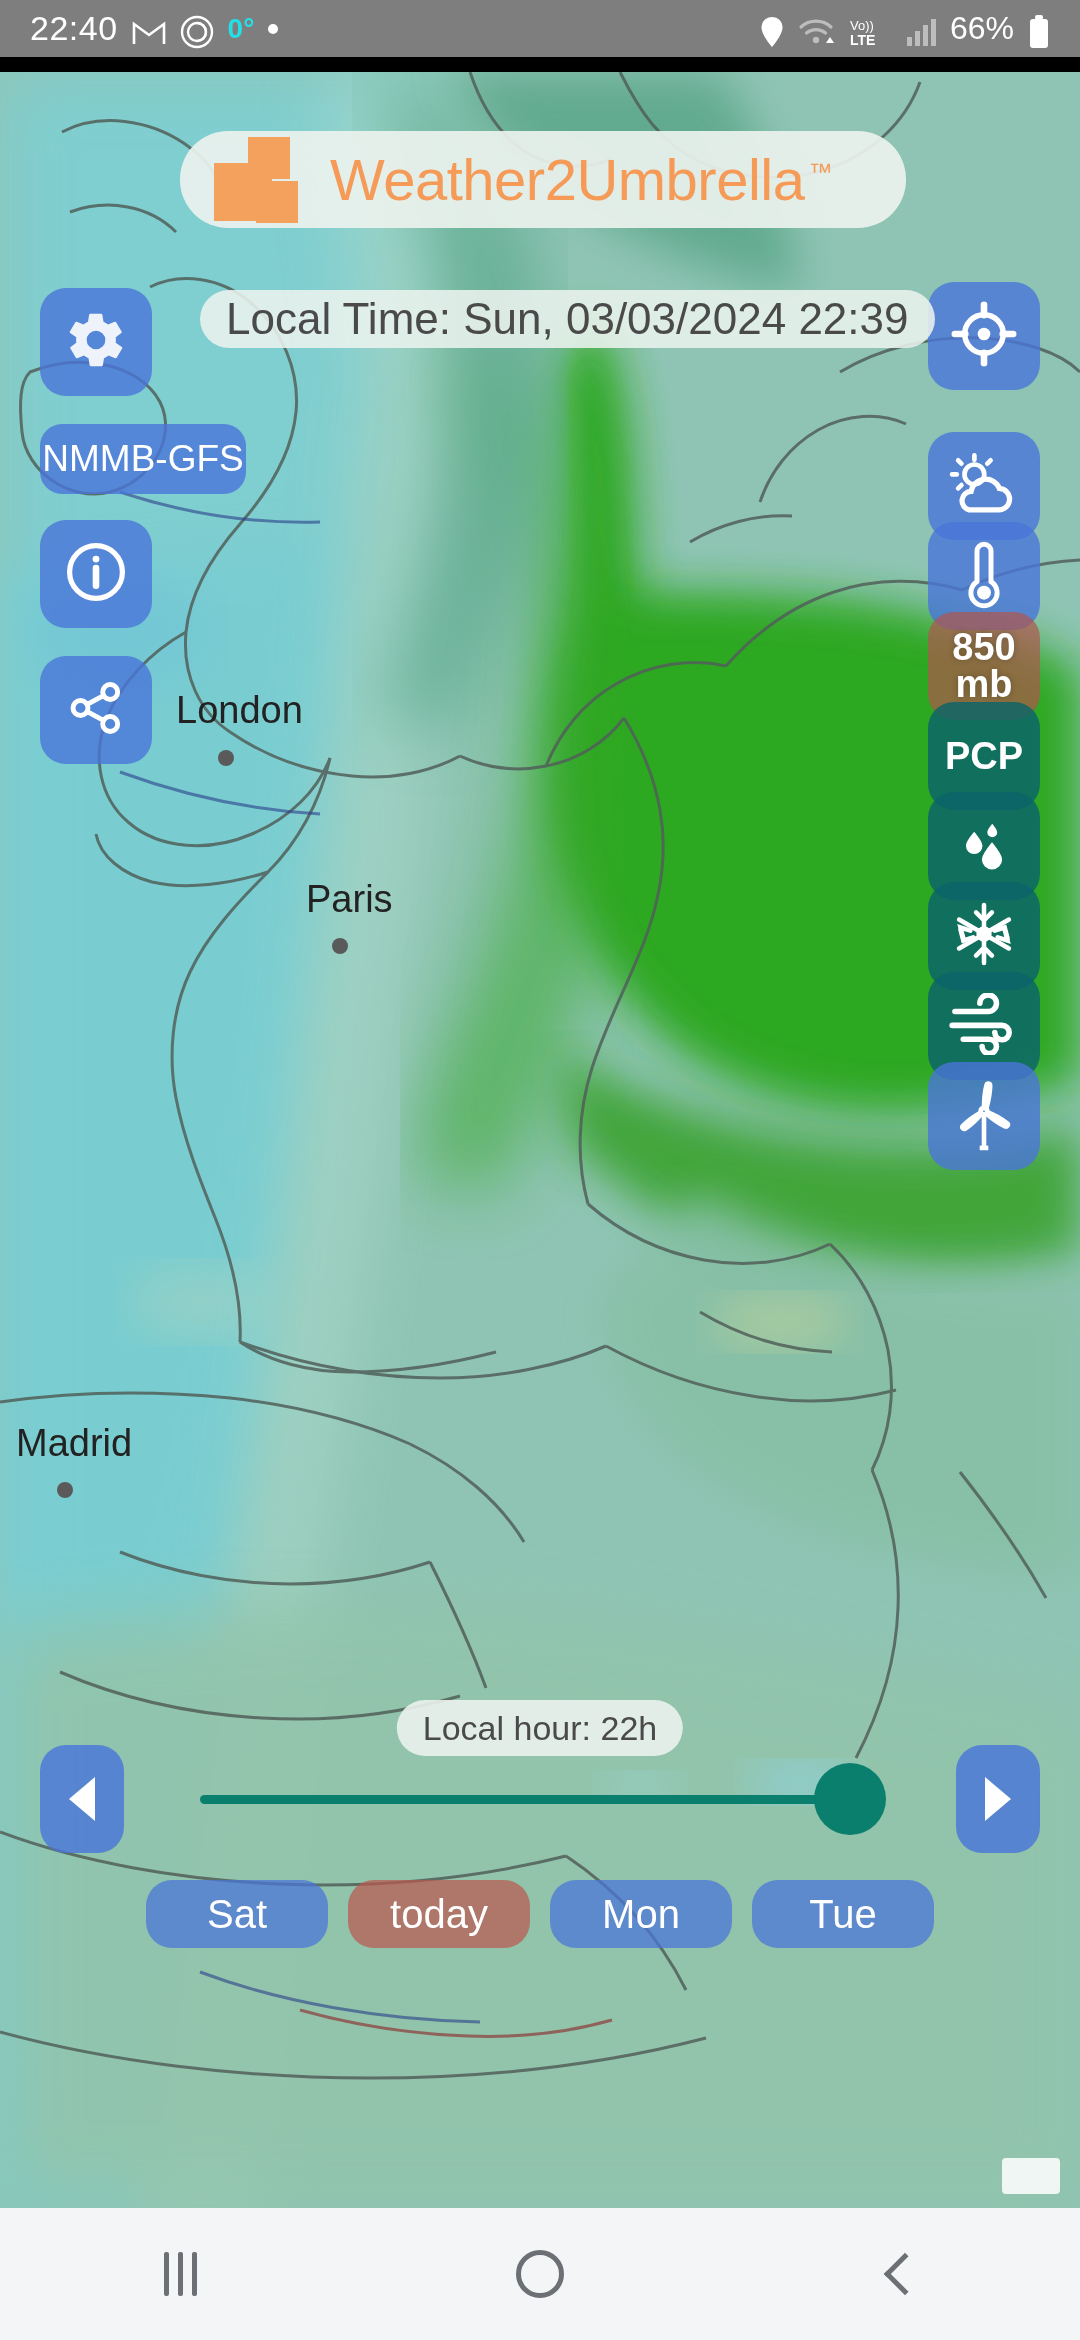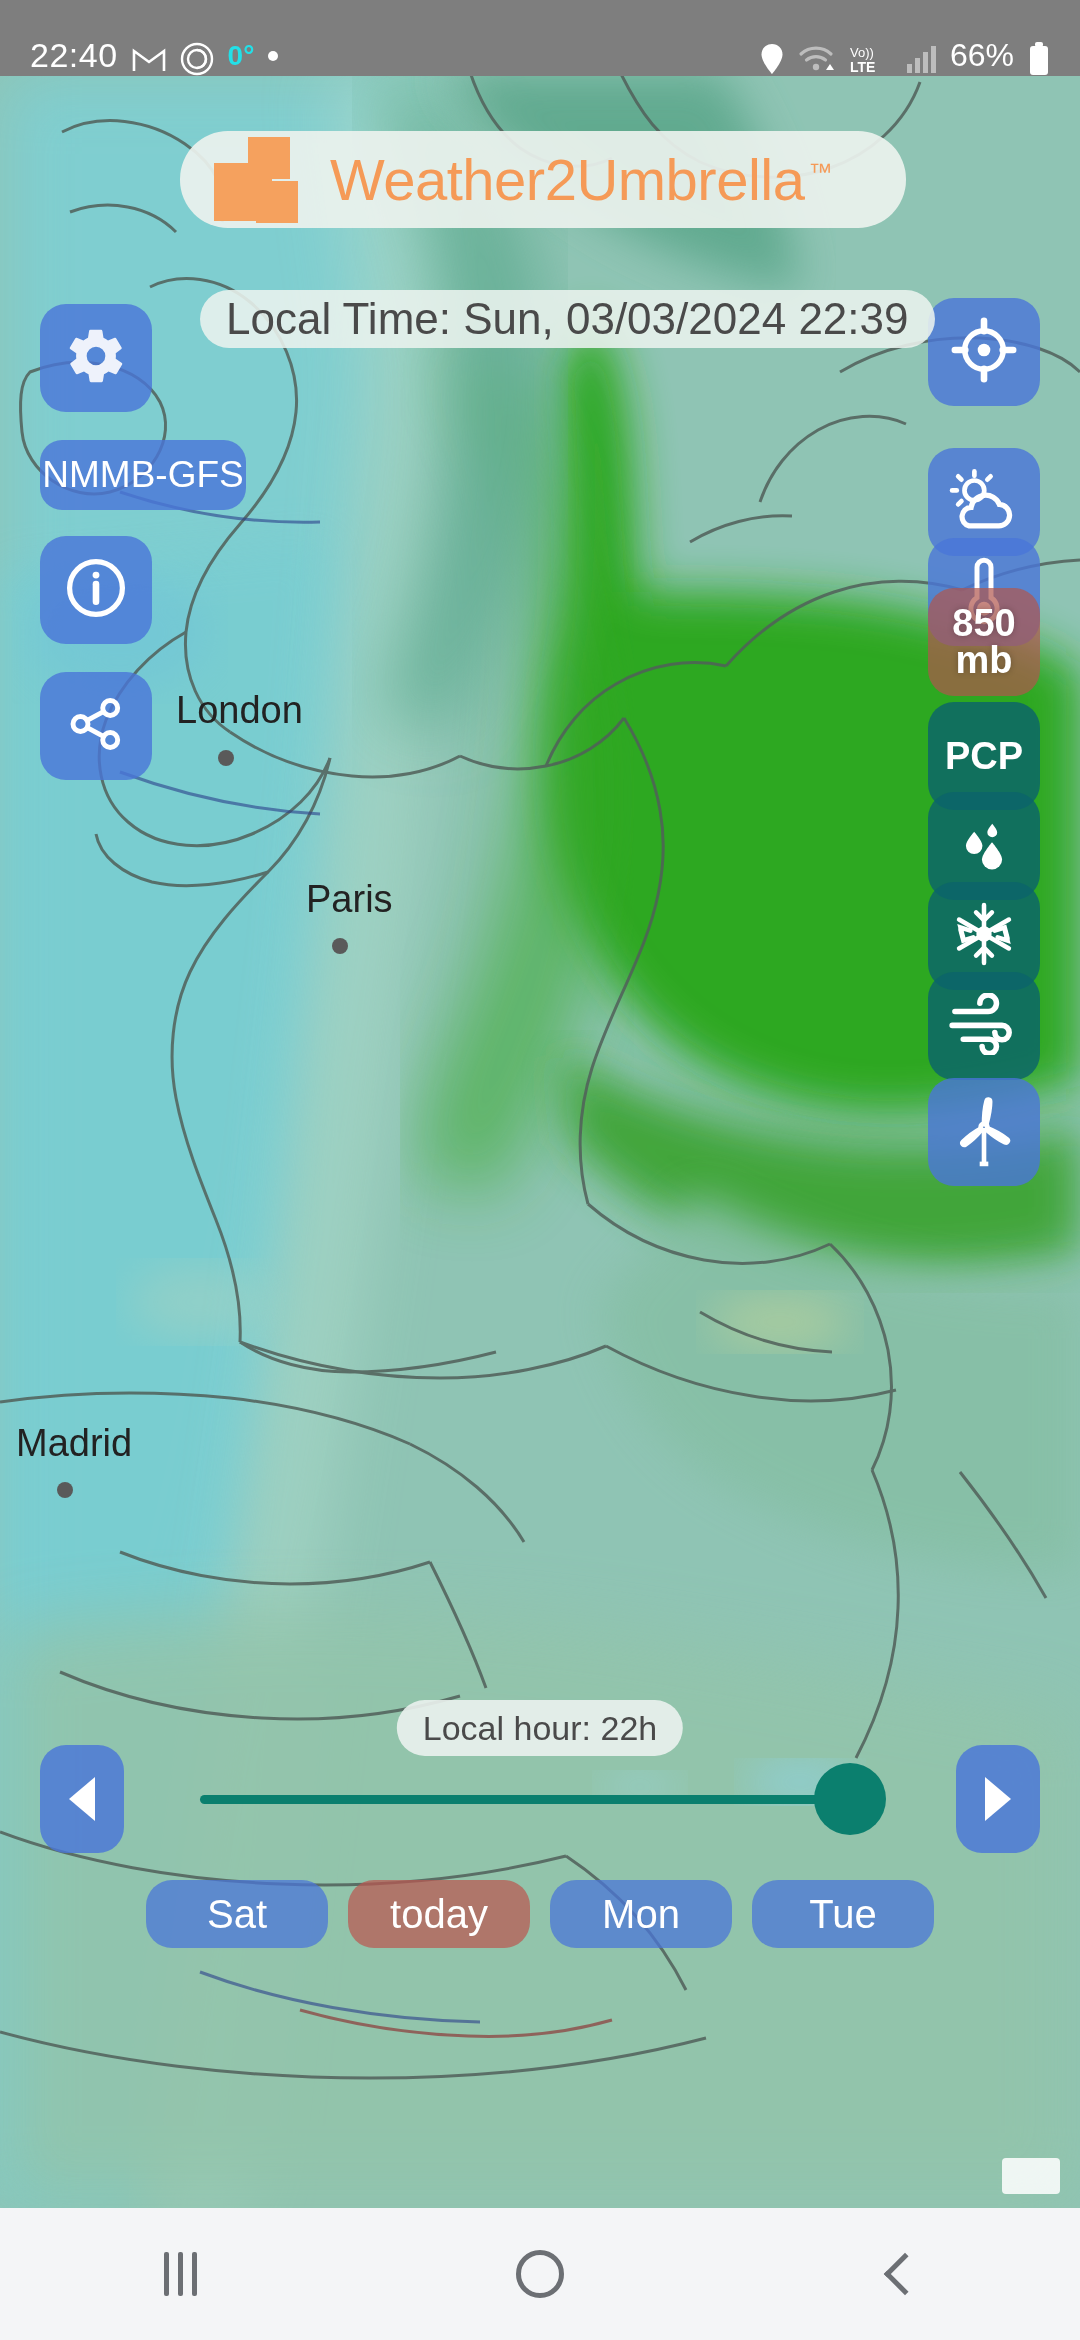--- a/index.html
+++ b/index.html
@@ -5,23 +5,23 @@
   * { box-sizing: border-box; margin: 0; padding: 0; }
   html, body {
     width: 1080px; height: 2340px;
     font-family: "Liberation Sans", sans-serif;
     overflow: hidden; background: #000;
   }
   #screen { position: relative; width: 1080px; height: 2340px; overflow: hidden; }
 
   
   .statusbar {
-    position: absolute; top: 0; left: 0; width: 1080px; height: 76px;
+    position: absolute; top: 0; left: 0; width: 1080px; height: 57px;
     background: #7e7e7e; color: #ffffff;
-    display: flex; align-items: flex-end; justify-content: space-between;
+    display: flex; align-items: center; justify-content: space-between;
     padding: 0 30px; z-index: 60;
   }
   .sb-left { display: flex; align-items: center; gap: 14px; }
   .sb-right { display: flex; align-items: center; gap: 14px; }
   .sb-time { font-size: 34px; letter-spacing: 0.5px; }
   .sb-temp { font-size: 28px; color: #22e0e8; font-weight: 600; }
   .sb-dot { width: 10px; height: 10px; border-radius: 50%; background: #fff; }
   .sb-battery { font-size: 32px; }
   .ic { display: inline-block; line-height: 0; margin-top: 7px; }
 
@@ -60,35 +60,35 @@
     border-radius: 30px; display: flex; align-items: center;
     font-size: 44px; color: #4a4a4a; white-space: nowrap; z-index: 20;
   }
 
   
   .btn {
     position: absolute; border-radius: 26px;
     display: flex; align-items: center; justify-content: center;
     color: #fff; z-index: 18;
   }
-  .btn-blue { background: rgba(74,118,216,0.80); margin-top: 16px; }
+  .btn-blue { background: rgba(74,118,216,0.80); }
   .btn-teal { background: rgba(11,100,106,0.82); justify-content: center; }
   .btn-red  { background: rgba(176,86,77,0.70); }
 
   .btn-gear   { left: 40px;  top: 288px; width: 112px; height: 108px; }
   .btn-model  { left: 40px;  top: 424px; width: 206px; height: 70px;
                 border-radius: 22px; font-size: 37px; }
   .btn-info   { left: 40px;  top: 520px; width: 112px; height: 108px; }
   .btn-share  { left: 40px;  top: 656px; width: 112px; height: 108px; }
 
   
   .btn-gps    { right: 40px; top: 282px; width: 112px; height: 108px; }
   .btn-clouds { right: 40px; top: 432px; width: 112px; height: 108px; }
   .btn-temp   { right: 40px; top: 522px; width: 112px; height: 108px; }
-  .btn-850    { right: 40px; top: 588px; width: 112px; height: 108px;
+  .btn-850    { right: 40px; top: 612px; width: 112px; height: 108px;
                 flex-direction: column; font-size: 38px; font-weight: 700; line-height: 0.98;
                 text-shadow: 0 0 6px rgba(0,0,0,0.25); }
   .btn-pcp    { right: 40px; top: 702px; width: 112px; height: 108px;
                 font-size: 38px; font-weight: 700; }
   .btn-rain   { right: 40px; top: 792px; width: 112px; height: 108px; }
   .btn-snow   { right: 40px; top: 882px; width: 112px; height: 108px; }
   .btn-wind   { right: 40px; top: 972px; width: 112px; height: 108px; }
   .btn-turbine{ right: 40px; top: 1062px; width: 112px; height: 108px; }
 
   

